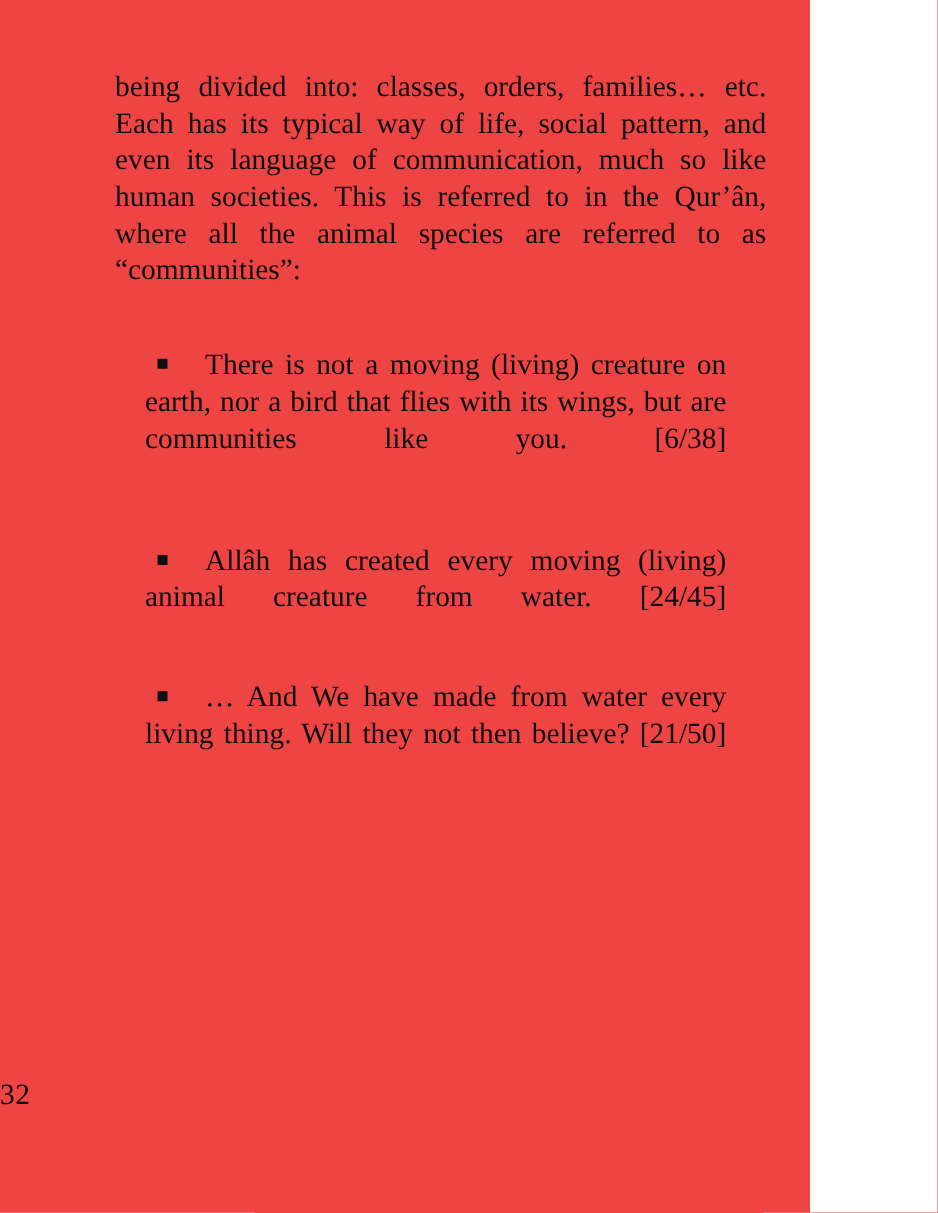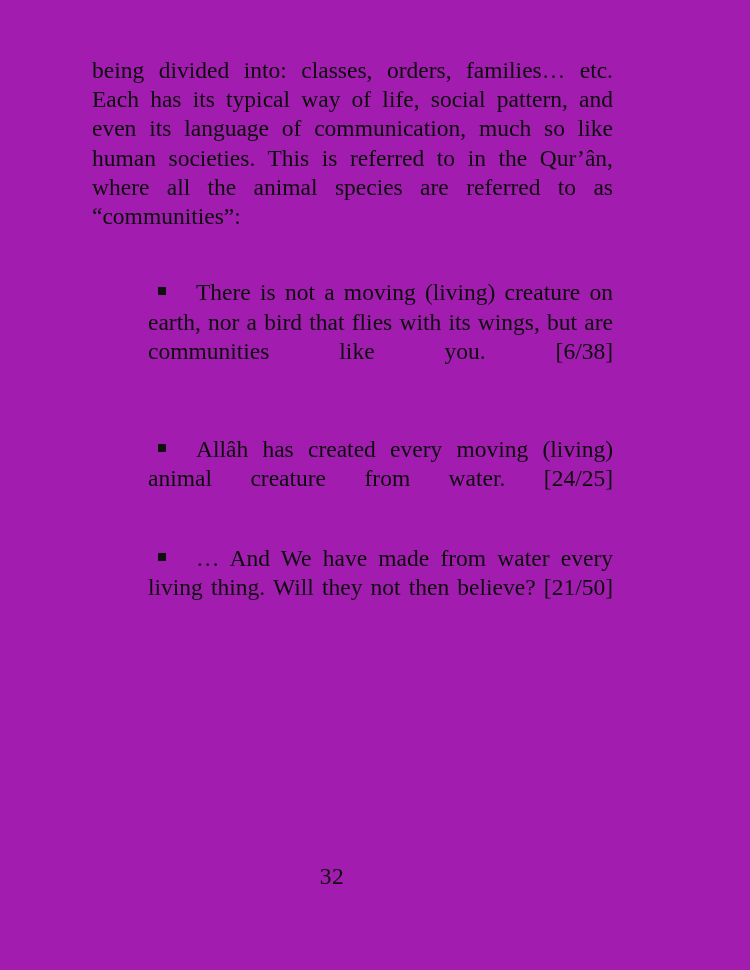--- a/index.html
+++ b/index.html
@@ -10,23 +10,23 @@
     width: 750px;
     height: 970px;
     background: #ffffff;
     font-family: "Liberation Serif", "DejaVu Serif", serif;
     color: #0d0d0d;
     overflow: hidden;
   }
 
   .page {
     position: relative;
-    width: 750px;
+    width: 648px;
     height: 970px;
-    background: #a21caf;
+    background: #ef4444;
   }
 
   .text-column {
     position: absolute;
     left: 92px;
     top: 56px;
     width: 521px;
   }
 
   p.body-paragraph {
@@ -53,21 +53,21 @@
   .para-gap-large { height: 22px; }
 
   .bullet-list {
     margin: 0;
     padding: 0;
     list-style: none;
   }
 
   .bullet-item {
     position: relative;
-    margin: 0 0 0 56px;
+    margin: 0 0 0 24px;
     width: 465px;
     font-size: 23.5px;
     line-height: 29.2px;
     text-align: justify;
     text-justify: inter-word;
     text-indent: 48px;
     word-spacing: 0.4px;
   }
 
   .bullet-item::after {
@@ -86,21 +86,20 @@
     text-indent: 0;
   }
 
   .bullet-gap { height: 21px; }
 
   .page-number {
     position: absolute;
     left: 0;
     right: 0;
     top: 862px;
-    text-align: center;
     font-size: 23.5px;
     line-height: 29px;
     letter-spacing: 0.5px;
     padding-right: 86px;
   }
 </style>
 </head>
 <body>
 
 <div class="page">
@@ -119,21 +118,21 @@
     </ul>
 
     <div class="para-gap-large"></div>
 
 
     <div class="para-gap"></div>
 
     <ul class="bullet-list">
       <li class="bullet-item">
         <span class="bullet-marker"></span>
-        <span>Allâh has created every moving (living) animal creature from water. [24/25]</span>
+        <span>Allâh has created every moving (living) animal creature from water. [24/45]</span>
       </li>
       <li class="bullet-gap"></li>
       <li class="bullet-item">
         <span class="bullet-marker"></span>
         <span>… And We have made from water every living thing. Will they not then believe? [21/50]</span>
       </li>
     </ul>
 
     <div class="para-gap-large"></div>
 

